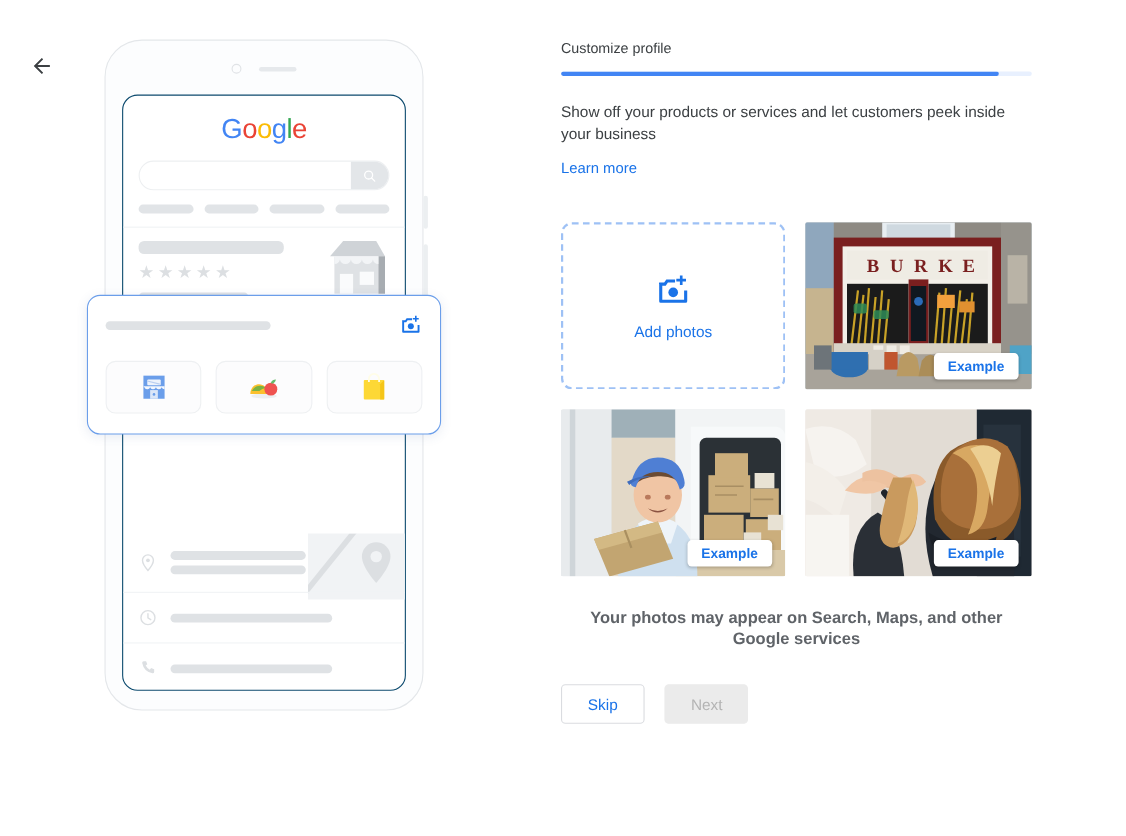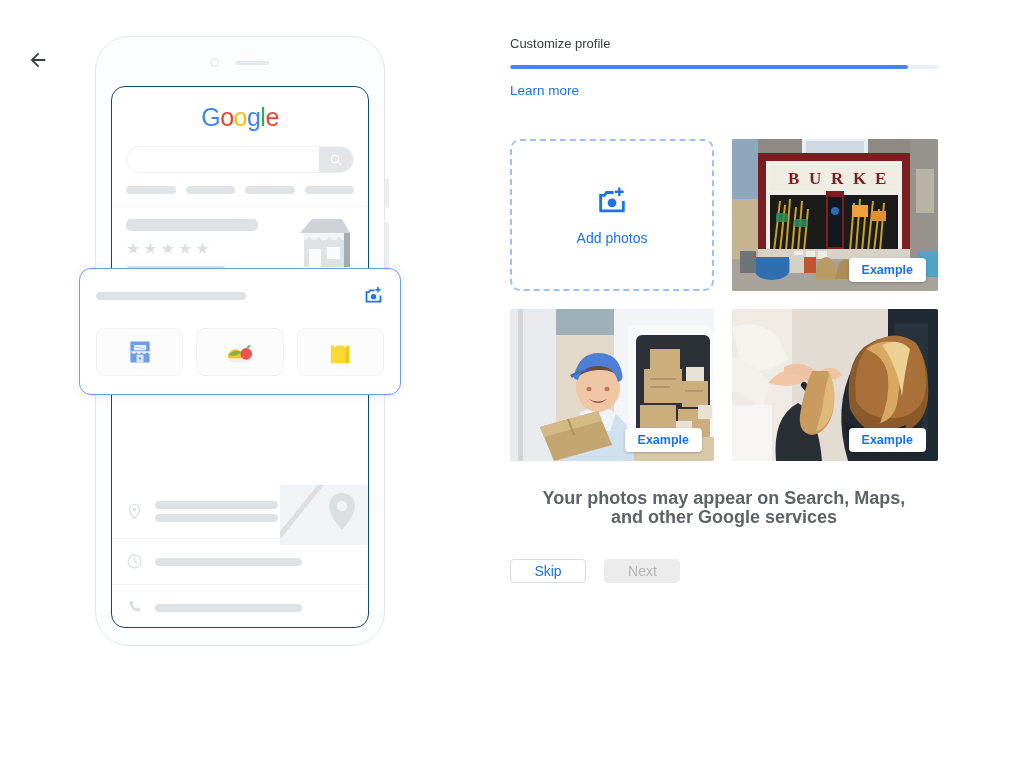--- a/index.html
+++ b/index.html
@@ -151,26 +151,26 @@
   .photo-card svg { display: block; width: 100%; height: 100%; }
   .example-badge {
     position: absolute; right: 12px; bottom: 9px;
     background: #ffffff; border-radius: 4px;
     padding: 5px 13px; font-size: 12.5px; font-weight: 700; color: #1a73e8;
     box-shadow: 0 1px 3px rgba(0,0,0,0.22);
   }
 
   .disclaimer {
     margin: 28px auto 0 auto; max-width: 392px; text-align: center;
-    font-size: 18px; font-weight: 700; color: #5f6368; line-height: 19px;
+    font-size: 15px; font-weight: 700; color: #5f6368; line-height: 19px;
   }
 
   .btn-row { display: flex; gap: 18px; margin-top: 32px; }
   .btn {
-    height: 24px; min-width: 76px; border-radius: 4px; font-size: 14px;
+    height: 36px; min-width: 76px; border-radius: 4px; font-size: 14px;
     font-weight: 500; display: flex; align-items: center; justify-content: center;
     padding: 0 22px; font-family: "Liberation Sans", sans-serif;
   }
   .btn-skip { background: #fff; border: 1px solid #dadce0; color: #1a73e8; cursor: pointer; }
   .btn-next { background: #ebebeb; border: 1px solid #ebebeb; color: #b4b4b4; cursor: default; padding-left: 23px; }
 </style>
 </head>
 <body>
 
 <div class="page">
@@ -315,20 +315,21 @@
     </div>
   </div>
 
   <div class="content">
 
     <div class="step-label">Customize profile</div>
     <div class="progress-track">
       <div class="progress-fill" id="progress-fill" style="width: 93%;"></div>
     </div>
 
+    <p class="subtitle">Show off your products or services and let customers peek inside your business</p>
     <a class="learn-more">Learn more</a>
 
     <div class="photo-grid">
 
       <div class="add-photos">
         <svg width="34" height="34" viewBox="0 0 24 24">
           <path d="M3 7h3.2l1.4-2h5.6v2H8.6L7.2 9H5v9h14v-6h2v7a1 1 0 0 1-1 1H4a1 1 0 0 1-1-1V8a1 1 0 0 1 0-1z" fill="#1a73e8"></path>
           <circle cx="12" cy="13.3" r="3.1" fill="#1a73e8"></circle>
           <path d="M18 2.4v2.2h2.2v1.7H18v2.2h-1.7V6.3H14V4.6h2.3V2.4z" fill="#1a73e8"></path>
         </svg>

